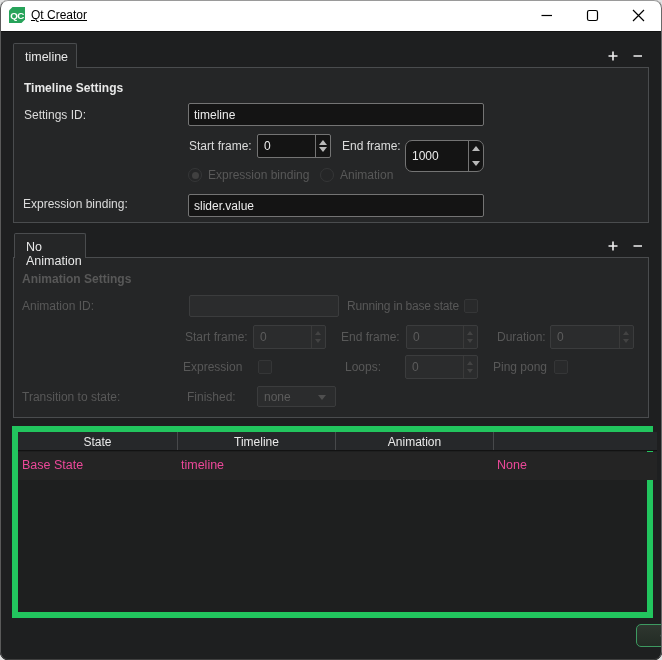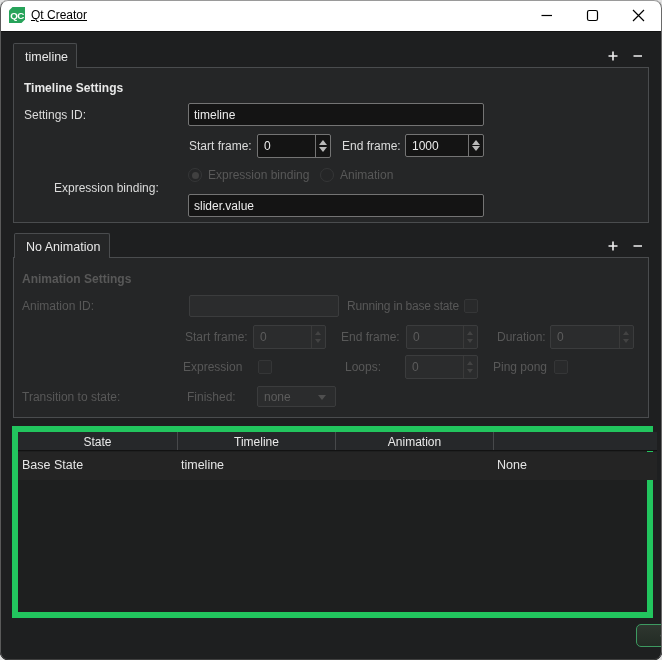--- a/index.html
+++ b/index.html
@@ -43,21 +43,21 @@
 .dledit { position:absolute; background:#2b2c2d; border:1px solid #3b3c3d; border-radius:2px; }
 .dcheck { position:absolute; width:14px; height:14px; background:#292a2b; border:1px solid #353637; border-radius:2px; box-sizing:border-box; }
 .dradio { position:absolute; width:14px; height:14px; background:transparent; border:1px solid #353637; border-radius:50%; box-sizing:border-box; }
 .dradio.on::after { content:""; position:absolute; left:2.5px; top:2.5px; width:7px; height:7px; border-radius:50%; background:#404040; }
 
 #tbl { position:absolute; left:12px; top:426px; width:641px; height:192px; background:#1e1f1f; border:6px solid #22c55e; }
 #thead { position:absolute; left:0; top:0; width:639px; height:19px; background:#26282a; border-bottom:1px solid #121212; }
 .th { position:absolute; top:0; height:19px; font-size:12px; color:#eaeaea; display:flex; align-items:center; justify-content:center; }
 .thsep { position:absolute; top:0; width:1px; height:18px; background:#47494b; }
 #trow { position:absolute; left:0; top:20px; width:639px; height:28px; background:#242424; }
-.td { position:absolute; top:0; height:26px; font-size:12.5px; color:#e5e5e5; display:flex; align-items:center; }
+.td { position:absolute; top:0; height:26px; font-size:12.5px; color:#ec4899; display:flex; align-items:center; }
 
 #closebtn { position:absolute; left:596px; top:624px; width:79px; height:23px; background:linear-gradient(#2e372f,#232b25); border:1px solid #3d9a61; border-radius:5px; color:#f2f2f2; font-size:12px; display:flex; align-items:center; justify-content:center;margin-left:40px; }
 </style>
 </head>
 <body>
 <div id="win">
 <div id="titlebar">
   <svg id="appicon" viewBox="0 0 16 16">
     <path d="M3.5 0 H16 V12.5 L12.5 16 H0 V3.5 Z" fill="#27a35a"></path>
     <text x="8.1" y="11.6" font-size="9.8" font-weight="bold" fill="#fff" text-anchor="middle" font-family="Liberation Sans" style="letter-spacing:-0.4px">QC</text>
@@ -93,37 +93,37 @@
 
 <div class="lbl" style="left:189px; top:139px;">Start frame:</div>
 <div class="spin" style="left:257px; top:134px; width:74px; height:24px;">
       <div class="val">0</div>
       <div class="btns">
         <div class="up"></div>
         <div class="dn"></div>
       </div>
     </div>
 <div class="lbl" style="left:342px; top:139px;">End frame:</div>
-<div class="spin" style="left:405px; top:134px; width:79px; height:23px;">
+<div class="spin" style="left:405px; top:140px; width:79px; height:32px;border-radius:7px;">
       <div class="val">1000</div>
       <div class="btns">
         <div class="up"></div>
         <div class="dn"></div>
       </div>
     </div>
 
 <div class="dradio on" style="left:188px; top:168px;"></div>
 <div class="lbl dis" style="left:208px; top:168px;">Expression binding</div>
 <div class="dradio" style="left:320px; top:168px;"></div>
 <div class="lbl dis" style="left:340px; top:168px;">Animation</div>
 
-<div class="lbl" style="left:23px; top:181px;margin-left:31px;">Expression binding:</div>
+<div class="lbl" style="left:23px; top:197px;">Expression binding:</div>
 <div class="ledit" style="left:188px; top:194px; width:296px; height:23px;">slider.value</div>
 
-<div class="tabsel" style="left:14px; top:233px; width:96px; height:25px;">
+<div class="tabsel" style="left:14px; top:233px; width:72px; height:25px;">
       <span>No Animation</span>
     </div>
 <div class="pane" style="left:13px; top:257px; width:636px; height:161px;"></div>
 <svg style="position:absolute; left:604px; top:237px;" width="18" height="18" viewBox="0 0 18 18">
       <path d="M9 4.5 V13.5 M4.5 9 H13.5" stroke="#f0f0f0" stroke-width="1.6"></path>
     </svg>
 <svg style="position:absolute; left:629px; top:237px;" width="18" height="18" viewBox="0 0 18 18">
       <path d="M4.5 9 H13" stroke="#f0f0f0" stroke-width="1.6"></path>
     </svg>
 

